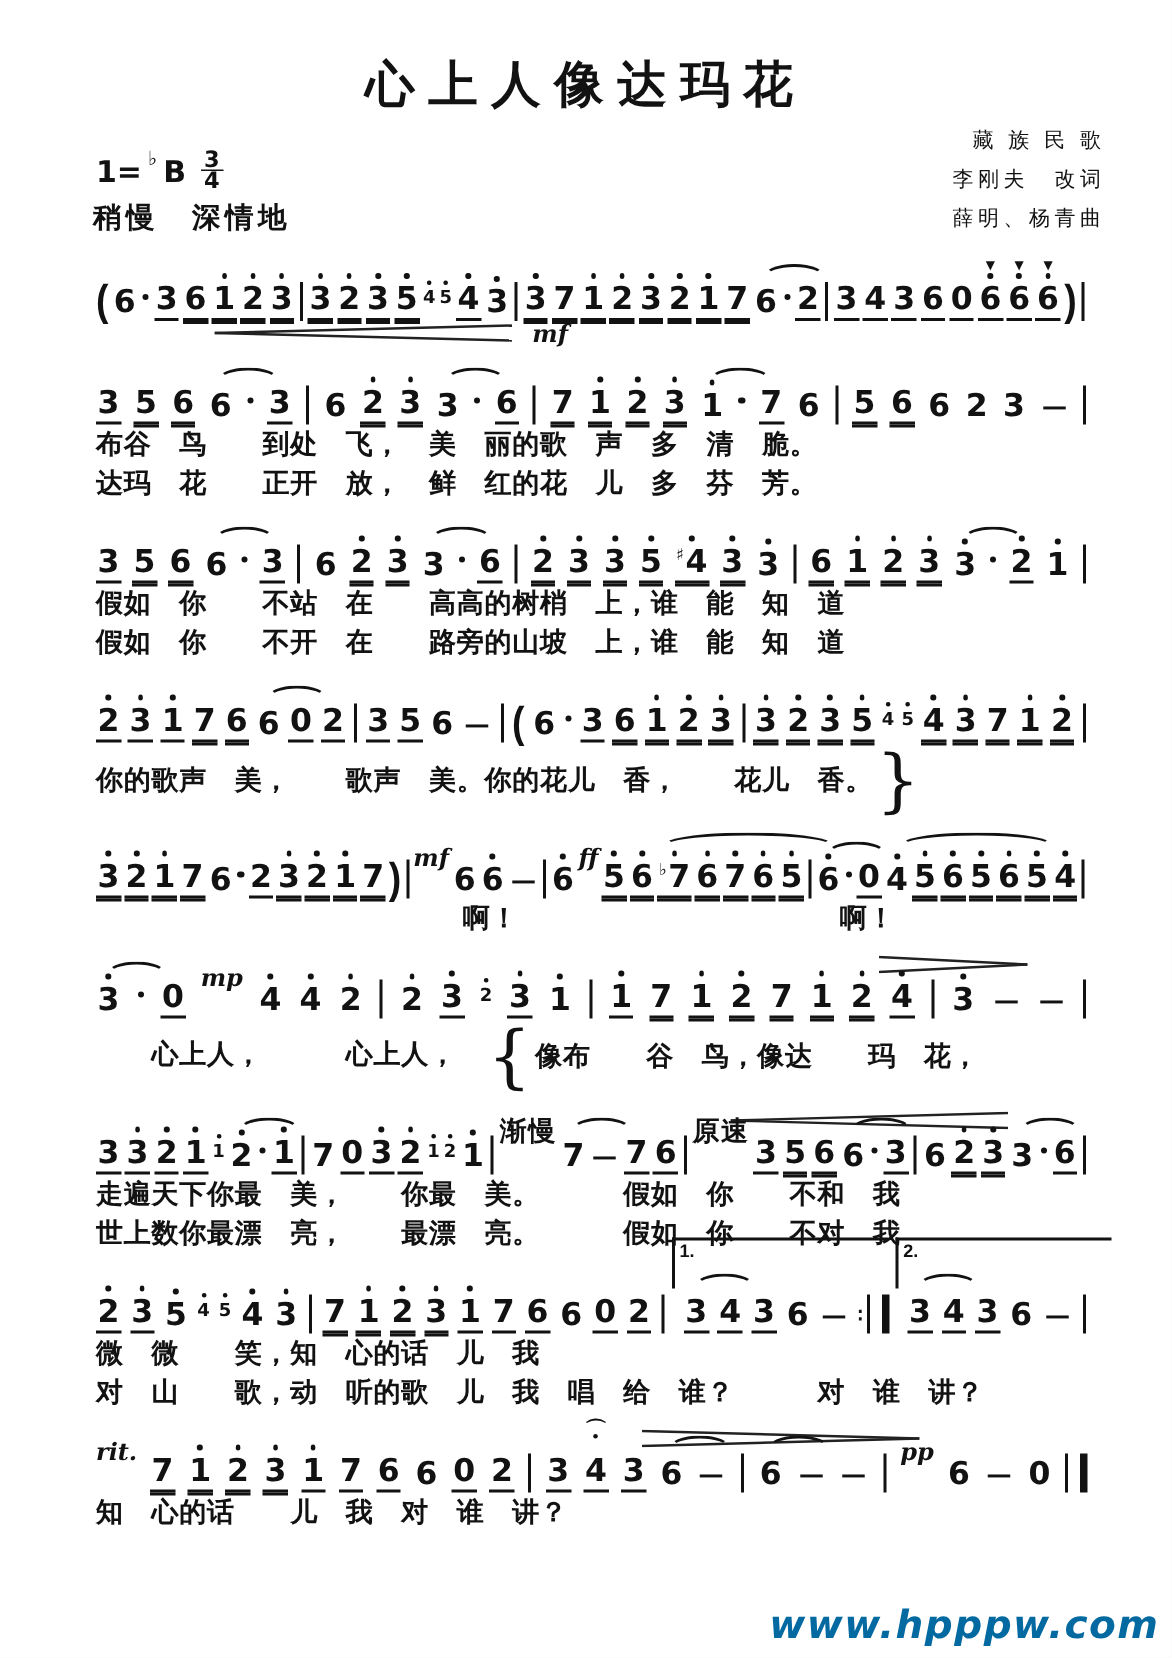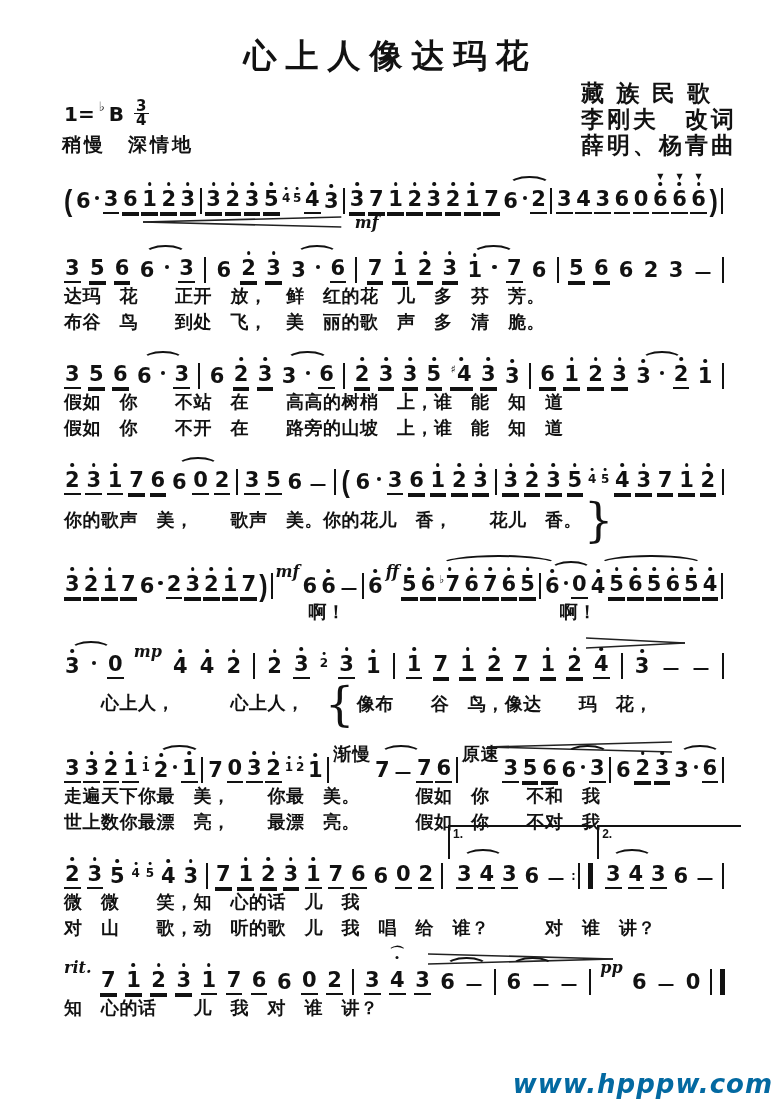--- a/index.html
+++ b/index.html
@@ -3,21 +3,21 @@
 <meta charset="utf-8">
 <style>
   html,body{margin:0;padding:0;background:#f2f2f2;}
   body{width:781px;height:1105px;position:relative;background:#fff;color:#121212;
        font-family:"Liberation Sans",sans-serif;overflow:hidden;}
   .page{position:relative;width:781px;height:1105px;}
 
   
   .hdr{position:relative;height:162px;}
   .title{ text-align:center;padding-top:34px;font-size:33px;font-weight:bold;letter-spacing:9px;}
-  .credits{position:absolute;right:44px;top:80px;text-align:left;font-size:23px;font-weight:700;line-height:26px;letter-spacing:3px;}
+  .credits{position:absolute;right:44px;top:80px;text-align:right;font-size:14px;font-weight:400;line-height:26px;letter-spacing:3px;}
   .keyline{position:absolute;left:64px;top:100px;font-size:20px;font-weight:bold;font-family:"DejaVu Sans",sans-serif;display:flex;align-items:center;gap:4px;}
   .keyline .flat{font-size:13px;position:relative;top:-7px;}
   .ts{display:inline-flex;flex-direction:column;align-items:center;font-size:15px;line-height:13px;margin-left:6px;font-weight:bold;}
   .ts .num{border-bottom:1.5px solid #121212;padding:0 2px;}
   .tempo{position:absolute;left:62px;top:132px;font-size:19px;font-weight:600;letter-spacing:3px;}
 
   
   .score{padding:6px 56px 0 64px;}
   .score-line{position:relative;margin-bottom:8px;}
   .notes-row{display:flex;justify-content:space-between;align-items:flex-end;padding-top:20px;width:100%;}
@@ -170,22 +170,22 @@
           <span class="note">6</span>
           <div class="bar"></div>
           <span class="note u2">5</span>
           <span class="note u2">6</span>
           <span class="note">6</span>
           <span class="note">2</span>
           <span class="note">3</span>
           <span class="dash">—</span>
           <div class="bar"></div>
         </div>
+        <div class="lyr"><span>布谷　鸟　　到处　飞，　美　丽的歌　声　多　清　脆。</span></div>
         <div class="lyr"><span>达玛　花　　正开　放，　鲜　红的花　儿　多　芬　芳。</span></div>
-        <div class="lyr"><span>布谷　鸟　　到处　飞，　美　丽的歌　声　多　清　脆。</span></div>
       </div>
       <div class="score-line">
         <div class="notes-row">
           <span class="note u1">3</span>
           <span class="note u2">5</span>
           <span class="note u2">6</span>
           <span class="note">6<span class="mk mk-arc"></span></span>
           <div class="dotafter"></div>
           <span class="note u1">3</span>
           <div class="bar"></div>

